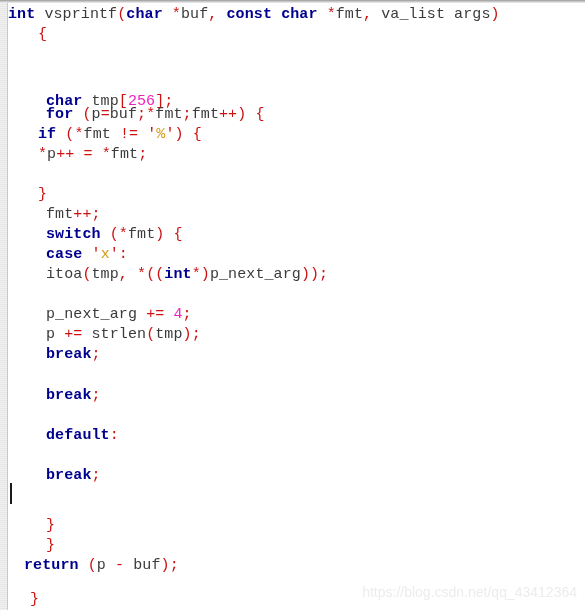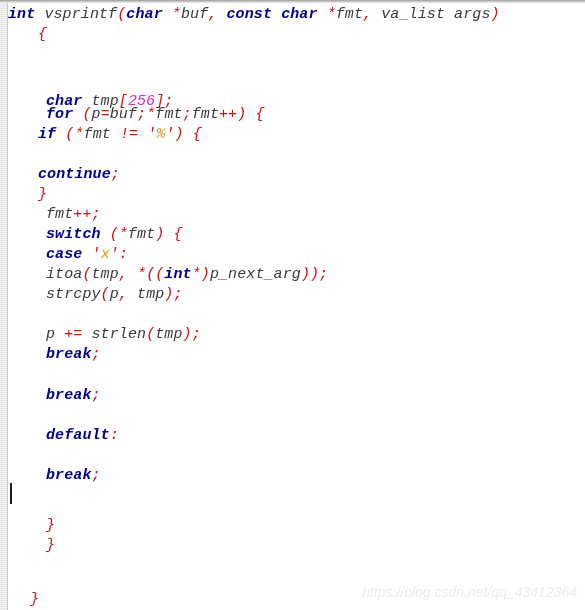--- a/index.html
+++ b/index.html
@@ -8,21 +8,20 @@
     padding: 0;
     background: #ffffff;
   }
   #screenshot {
     position: relative;
     width: 585px;
     height: 610px;
     background: #ffffff;
     overflow: hidden;
     font-family: "Liberation Mono", "DejaVu Sans Mono", monospace;
-    font-style: italic;
   }
 
   
   .top-border {
     position: absolute;
     top: 0; left: 0;
     width: 585px;
     height: 3px;
     background: linear-gradient(to bottom, #9a9a9a 0px, #b8b8b8 1px, #d8d8d8 2px, #efefef 3px);
   }
@@ -105,34 +104,35 @@
 
   <div class="gutter"></div>
   <div class="gutter-line"></div>
 
   <div class="code-surface" id="code-surface">
       <div class="code-line" style="top: 2px; padding-left: 0px;"><span class="kw">int</span><span class="id"> vsprintf</span><span class="punc">(</span><span class="kw">char</span><span class="id"> </span><span class="punc">*</span><span class="id">buf</span><span class="punc">,</span><span class="id"> </span><span class="kw">const</span><span class="id"> </span><span class="kw">char</span><span class="id"> </span><span class="punc">*</span><span class="id">fmt</span><span class="punc">,</span><span class="id"> va_list args</span><span class="punc">)</span></div>
       <div class="code-line" style="top: 22px; padding-left: 30px;"><span class="punc">{</span></div>
       <div class="code-line" style="top: 62px; padding-left: 38px; margin-top: 27px;"><span class="kw">char</span><span class="id"> tmp</span><span class="punc">[</span><span class="num">256</span><span class="punc">]</span><span class="punc">;</span></div>
       <div class="code-line" style="top: 102px; padding-left: 38px;"><span class="kw">for</span><span class="id"> </span><span class="punc">(</span><span class="id">p</span><span class="punc">=</span><span class="id">buf</span><span class="punc">;</span><span class="punc">*</span><span class="id">fmt</span><span class="punc">;</span><span class="id">fmt</span><span class="punc">++</span><span class="punc">)</span><span class="id"> </span><span class="punc">{</span></div>
       <div class="code-line" style="top: 122px; padding-left: 30px;"><span class="kw">if</span><span class="id"> </span><span class="punc">(</span><span class="punc">*</span><span class="id">fmt </span><span class="punc">!=</span><span class="id"> </span><span class="punc">'</span><span class="chr">%</span><span class="punc">'</span><span class="punc">)</span><span class="id"> </span><span class="punc">{</span></div>
-      <div class="code-line" style="top: 162px; padding-left: 30px;"><span class="kw">continue</span><span class="punc">;</span></div>
+      <div class="code-line" style="top: 142px; padding-left: 30px;"><span class="punc">*</span><span class="id">p</span><span class="punc">++</span><span class="id"> </span><span class="punc">=</span><span class="id"> </span><span class="punc">*</span><span class="id">fmt</span><span class="punc">;</span></div>
       <div class="code-line" style="top: 182px; padding-left: 30px;"><span class="punc">}</span></div>
       <div class="code-line" style="top: 202px; padding-left: 38px;"><span class="id">fmt</span><span class="punc">++</span><span class="punc">;</span></div>
       <div class="code-line" style="top: 242px; padding-left: 38px;"><span class="kw">case</span><span class="id"> </span><span class="punc">'</span><span class="chr">x</span><span class="punc">'</span><span class="punc">:</span></div>
       <div class="code-line" style="top: 222px; padding-left: 38px;"><span class="kw">switch</span><span class="id"> </span><span class="punc">(</span><span class="punc">*</span><span class="id">fmt</span><span class="punc">)</span><span class="id"> </span><span class="punc">{</span></div>
       <div class="code-line" style="top: 262px; padding-left: 38px;"><span class="id">itoa</span><span class="punc">(</span><span class="id">tmp</span><span class="punc">,</span><span class="id"> </span><span class="punc">*</span><span class="punc">((</span><span class="kw">int</span><span class="punc">*</span><span class="punc">)</span><span class="id">p_next_arg</span><span class="punc">))</span><span class="punc">;</span></div>
-      <div class="code-line" style="top: 282px; padding-left: 38px;"><span class="id">strcpy</span><span class="punc">(</span><span class="id">p</span><span class="punc">,</span><span class="id"> tmp</span><span class="punc">)</span><span class="punc">;</span></div>
+      <div class="code-line" style="top: 302px; padding-left: 38px;"><span class="id">p_next_arg </span><span class="punc">+=</span><span class="id"> </span><span class="num">4</span><span class="punc">;</span></div>
       <div class="code-line" style="top: 322px; padding-left: 38px;"><span class="id">p </span><span class="punc">+=</span><span class="id"> strlen</span><span class="punc">(</span><span class="id">tmp</span><span class="punc">)</span><span class="punc">;</span></div>
       <div class="code-line" style="top: 342px; padding-left: 38px;"><span class="kw">break</span><span class="punc">;</span></div>
       <div class="code-line" style="top: 383px; padding-left: 38px;"><span class="kw">break</span><span class="punc">;</span></div>
       <div class="code-line" style="top: 423px; padding-left: 38px;"><span class="kw">default</span><span class="punc">:</span></div>
       <div class="code-line" style="top: 463px; padding-left: 38px;"><span class="kw">break</span><span class="punc">;</span></div>
       <div class="code-line" style="top: 513px; padding-left: 38px;"><span class="punc">}</span></div>
       <div class="code-line" style="top: 533px; padding-left: 38px;"><span class="punc">}</span></div>
+      <div class="code-line" style="top: 553px; padding-left: 16px;"><span class="kw">return</span><span class="id"> </span><span class="punc">(</span><span class="id">p </span><span class="punc">-</span><span class="id"> buf</span><span class="punc">)</span><span class="punc">;</span></div>
       <div class="code-line" style="top: 587px; padding-left: 22px;"><span class="punc">}</span></div>
     </div>
 
   <div class="caret" id="text-caret" style="left: 10px; top: 483px;"></div>
 
   <div class="watermark">https://blog.csdn.net/qq_43412364</div>
 
 </div>
 
 </body></html>

